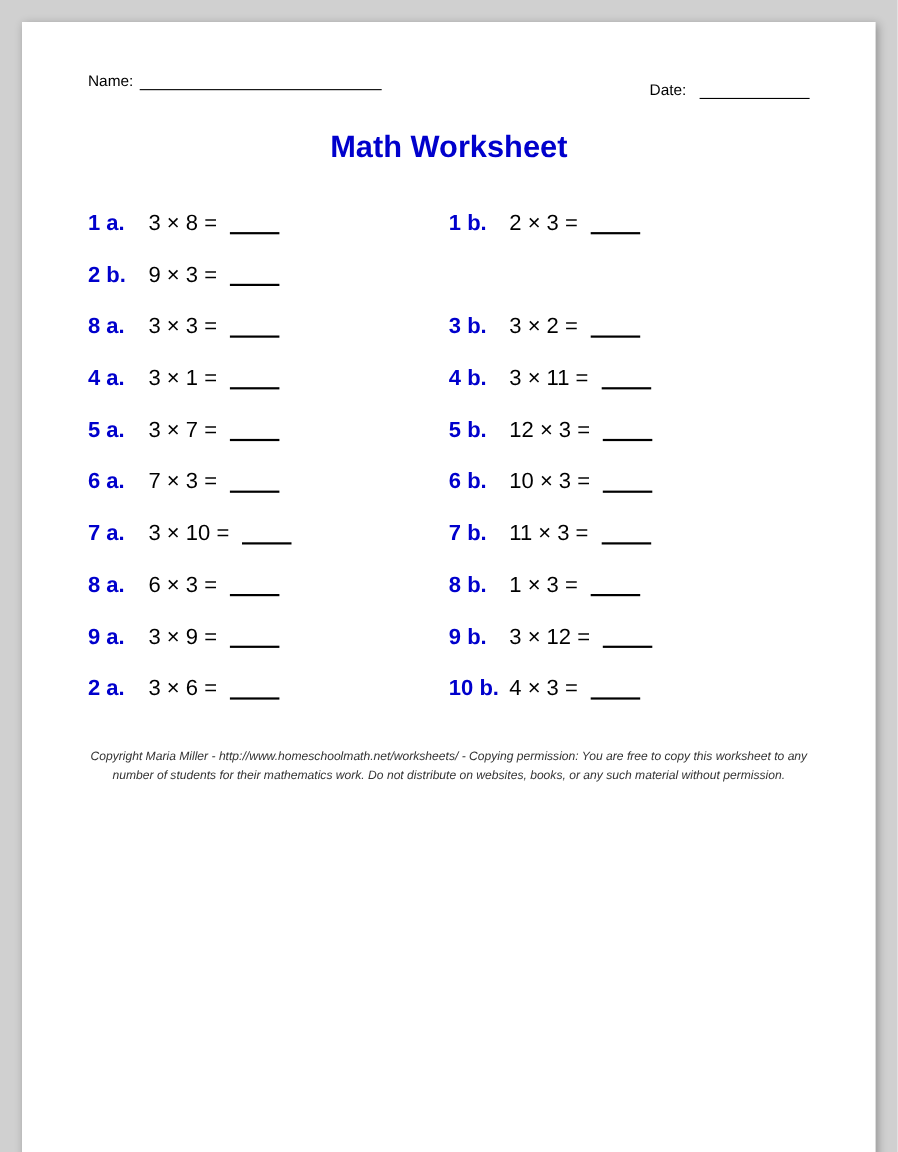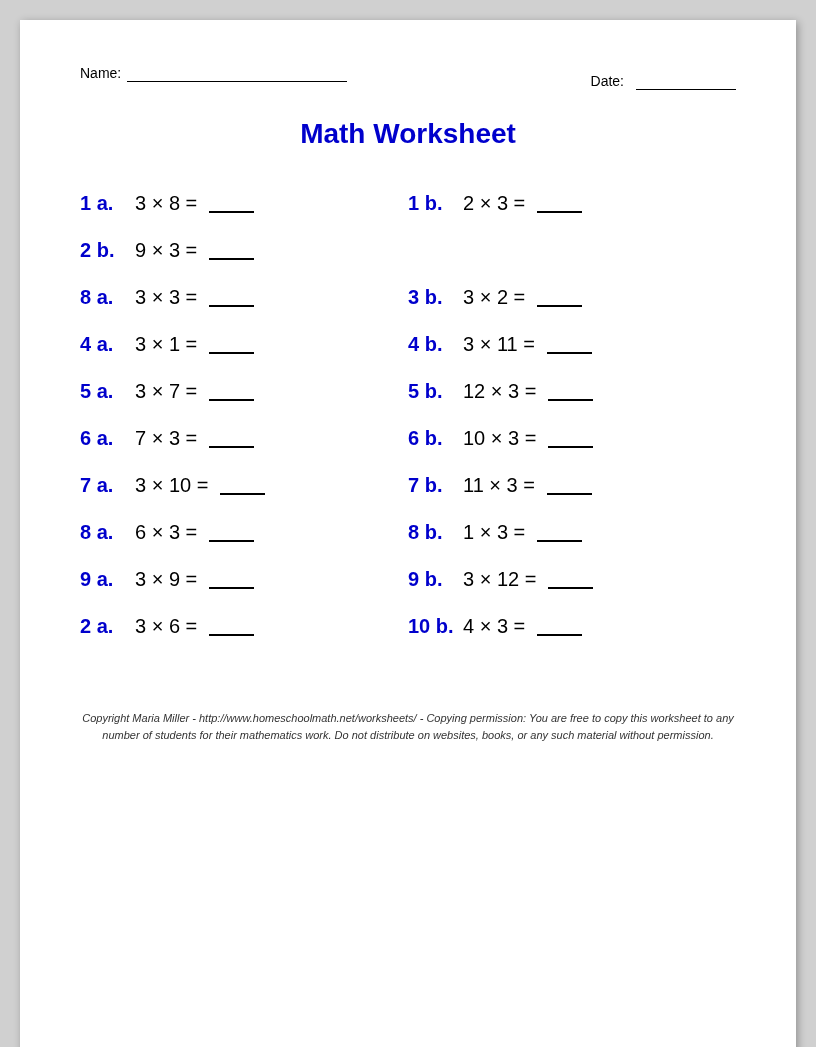--- a/index.html
+++ b/index.html
@@ -113,21 +113,21 @@
 
     .answer-line {
       display: inline-block;
       width: 45px;
       border-bottom: 2px solid #000;
       height: 18px;
       margin-left: 4px;
     }
 
     .copyright {
-      margin-top: 60px;
+      margin-top: 30px;
       font-size: 11px;
       color: #333;
       text-align: center;
       font-style: italic;
       line-height: 1.5;
     }
   </style>
 </head>
 <body>
 

